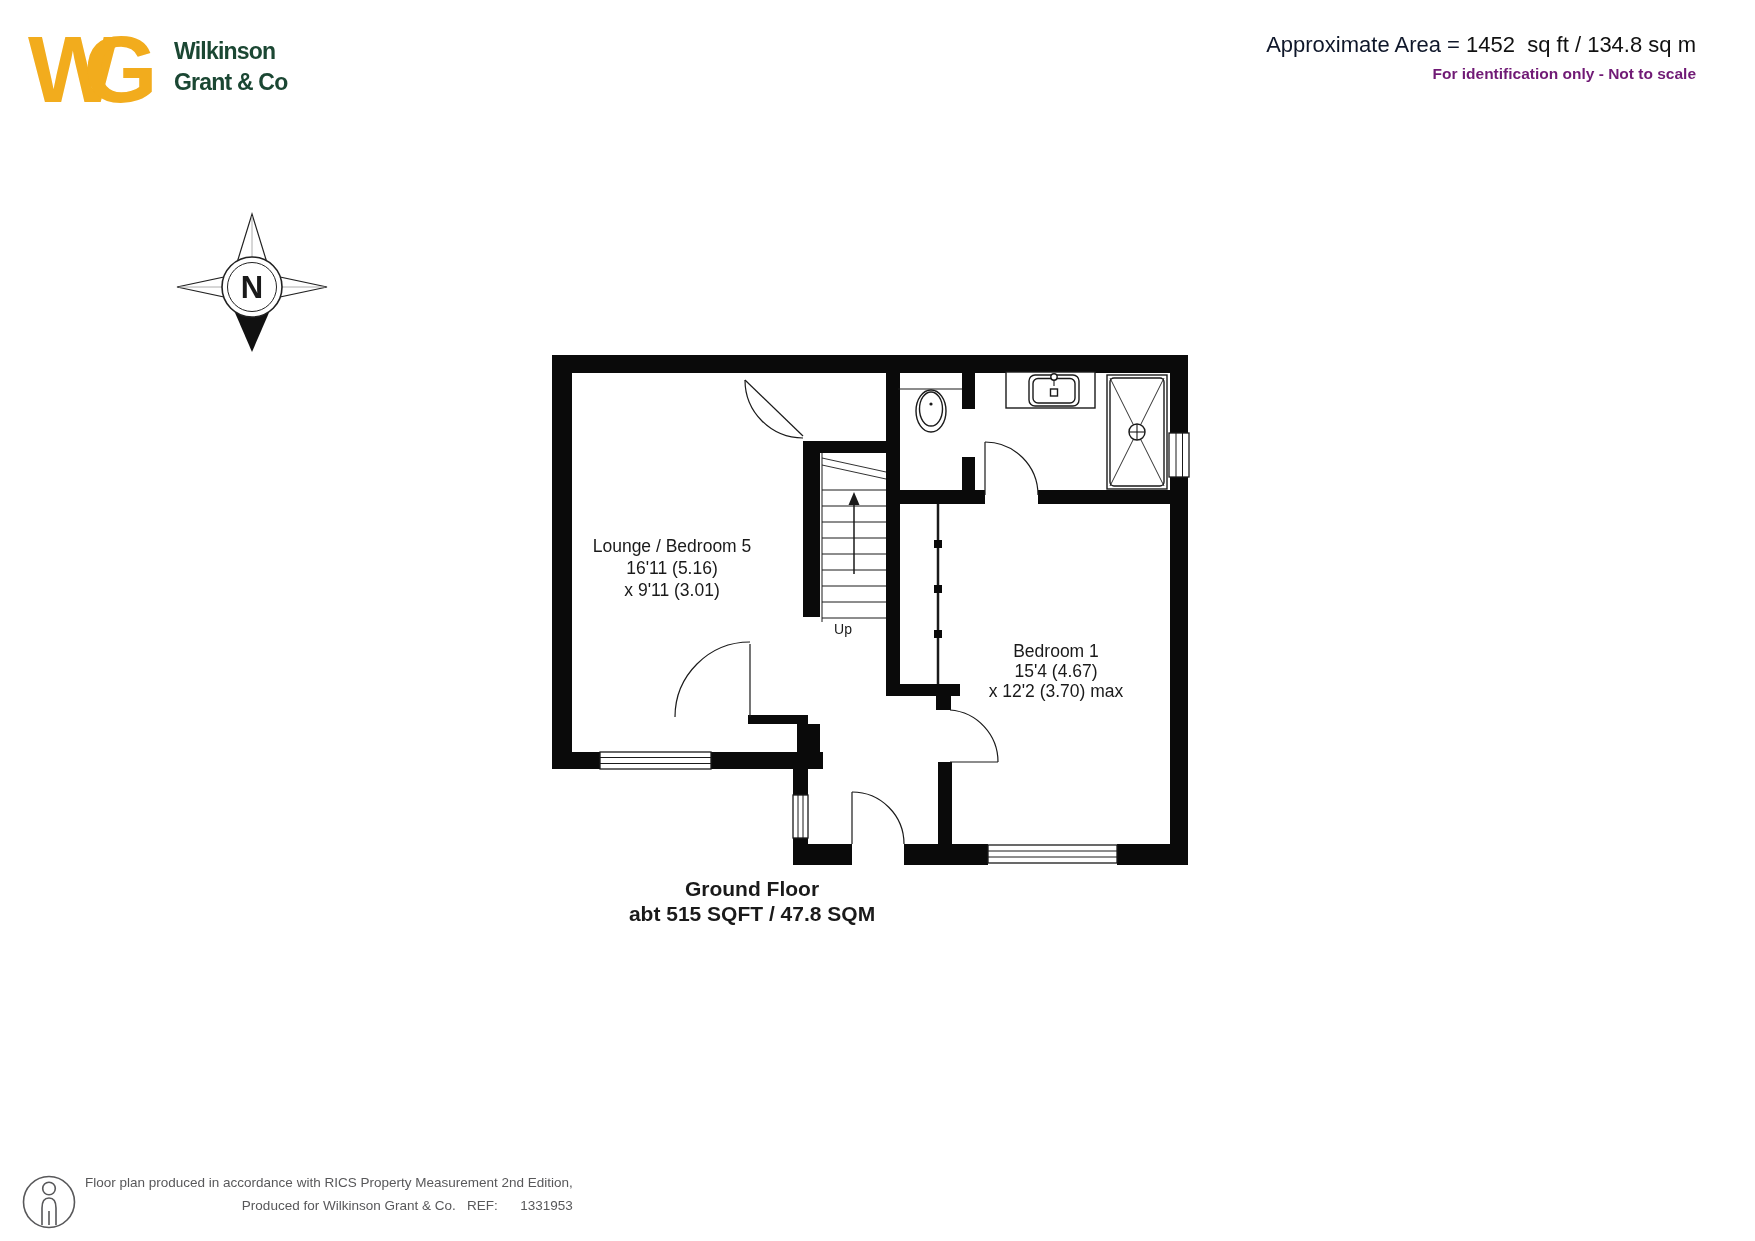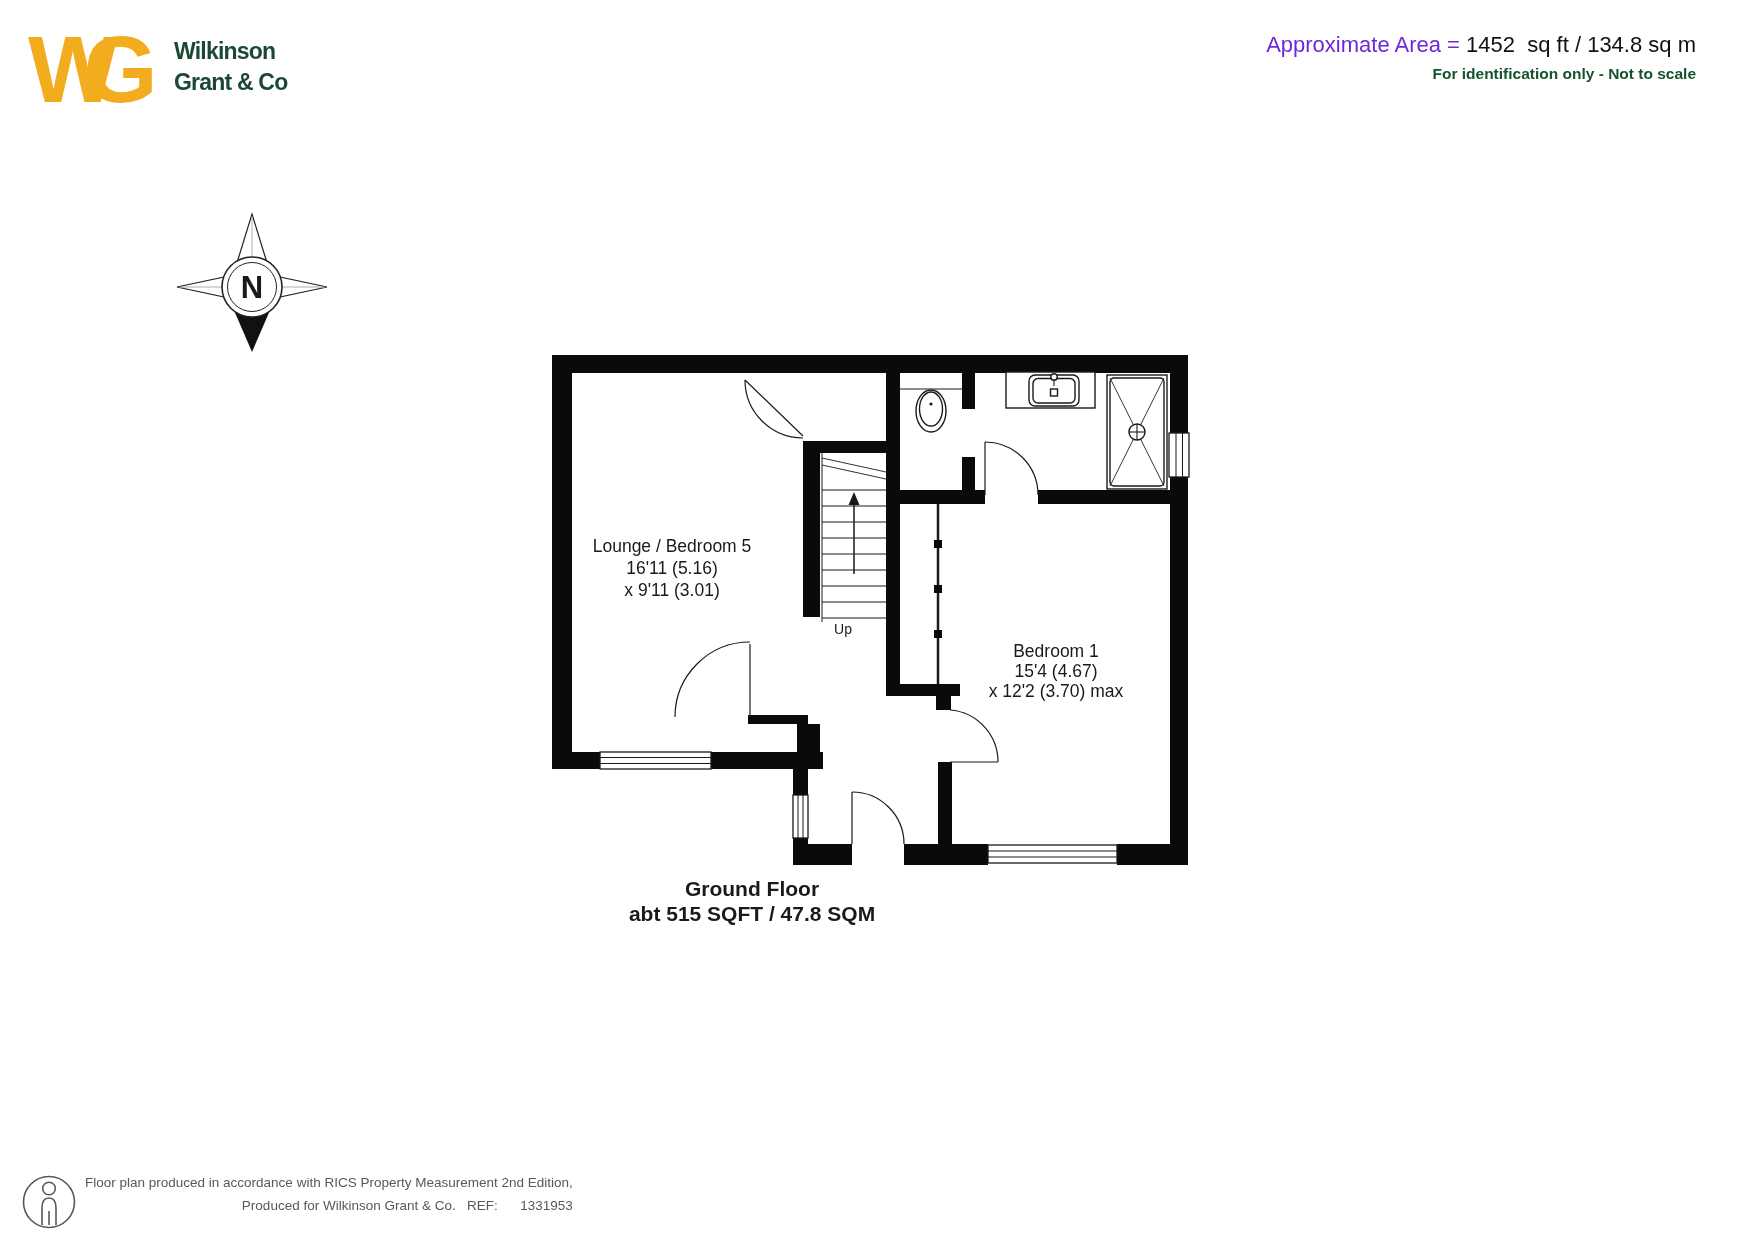--- a/index.html
+++ b/index.html
@@ -7,23 +7,23 @@
         font-family:"Liberation Sans",sans-serif;margin-top:12px;}
 
   
   .logo-mark{position:absolute;left:28px;top:10px;font-size:95px;line-height:1;
              font-weight:bold;color:var(--accent_yellow,#F2AC1D);letter-spacing:-4px;}
   .logo-mark .g{margin-left:-30px;}
   .logo-name{position:absolute;left:174px;top:24px;font-size:23px;line-height:31px;
              font-weight:bold;color:var(--brand_green,#1B4733);letter-spacing:-0.8px;}
   .area-box{position:absolute;right:27px;top:20px;text-align:right;color:#1a1a1a;}
   .area-line{font-size:22px;white-space:pre;}
-  .area-line .lbl{font-weight:normal;color:#6d28d9;}
+  .area-line .lbl{font-weight:normal;color:#0f172a;}
   .area-line .val{font-weight:normal;color:#111;}
-  .scale-line{margin-top:7px;font-size:15.5px;font-weight:bold;color:#14532d;}
+  .scale-line{margin-top:7px;font-size:15.5px;font-weight:bold;color:#701a75;}
 
   
   svg{position:absolute;overflow:visible;}
   svg text{font-family:"Liberation Sans",sans-serif;fill:#1a1a1a;}
   .wall{fill:#0a0a0a;}
   .ln{stroke:#1a1a1a;fill:none;}
   .winbox{fill:#fff;stroke:#1a1a1a;stroke-width:1.3;}
   .fix{fill:#fff;stroke:#1a1a1a;stroke-width:1.4;}
   .door{stroke:#1a1a1a;stroke-width:1.2;fill:none;}
   .roomtxt{font-size:17.5px;}

